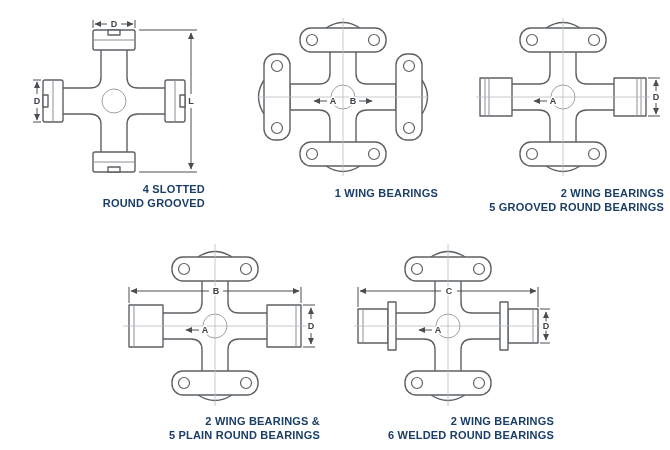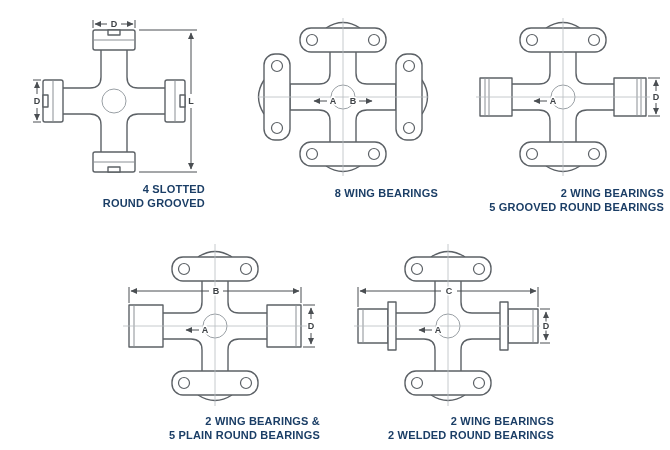--- a/index.html
+++ b/index.html
@@ -134,21 +134,21 @@
       <g>
         <line class="dim" x1="79" y1="89" x2="66" y2="89" marker-end="url(#mk2)"></line>
         <text class="dimtxt" x="85" y="89">A</text>
       </g>
       <g>
         <line class="dim" x1="111" y1="89" x2="124" y2="89" marker-end="url(#mk2)"></line>
         <text class="dimtxt" x="105" y="89">B</text>
       </g>
     </svg>
     <figcaption>
-      <div>8 WING BEARINGS</div>
+      <div>1 WING BEARINGS</div>
       <div></div>
     </figcaption>
   </figure>
 
   <figure class="fig" style="left:468px;top:12px;width:196px">
     <svg width="196" height="170" viewBox="0 0 196 170">
       <defs>
         <marker id="mk3" markerWidth="8" markerHeight="8" refX="6" refY="3" orient="auto" markerUnits="userSpaceOnUse">
           <path d="M0,0 L6.5,3 L0,6 Z" fill="#4a4e52"></path>
         </marker>
@@ -307,17 +307,17 @@
         <line class="dim" x1="198" y1="92" x2="198" y2="102" marker-end="url(#mk5)"></line>
         <text class="dimtxt" x="198" y="88">D</text>
       </g>
       <g>
         <line class="dim" x1="84" y1="92" x2="71" y2="92" marker-end="url(#mk5)"></line>
         <text class="dimtxt" x="90" y="92">A</text>
       </g>
     </svg>
     <figcaption>
       <div>2 WING BEARINGS</div>
-      <div>2 WELDED ROUND BEARINGS</div>
+      <div>6 WELDED ROUND BEARINGS</div>
     </figcaption>
   </figure>
 
 </div>
 
 </body></html>

